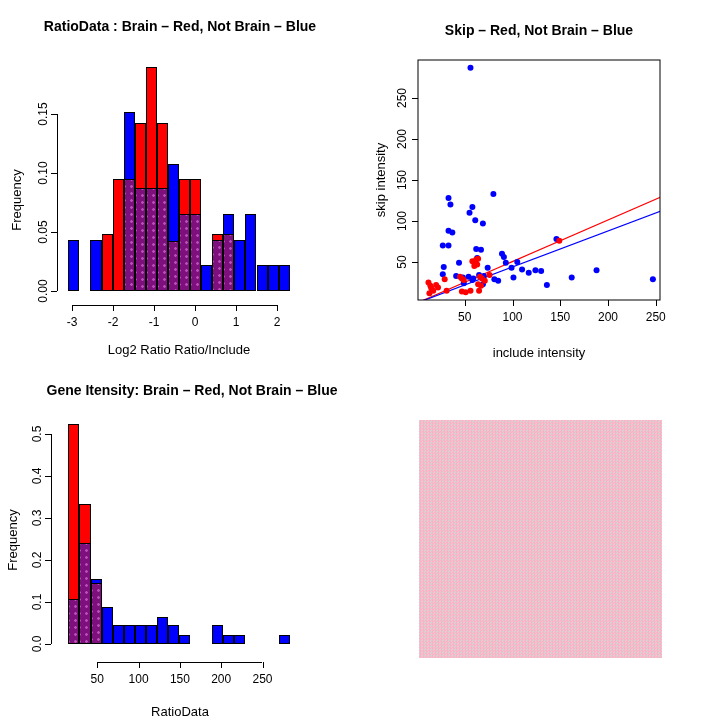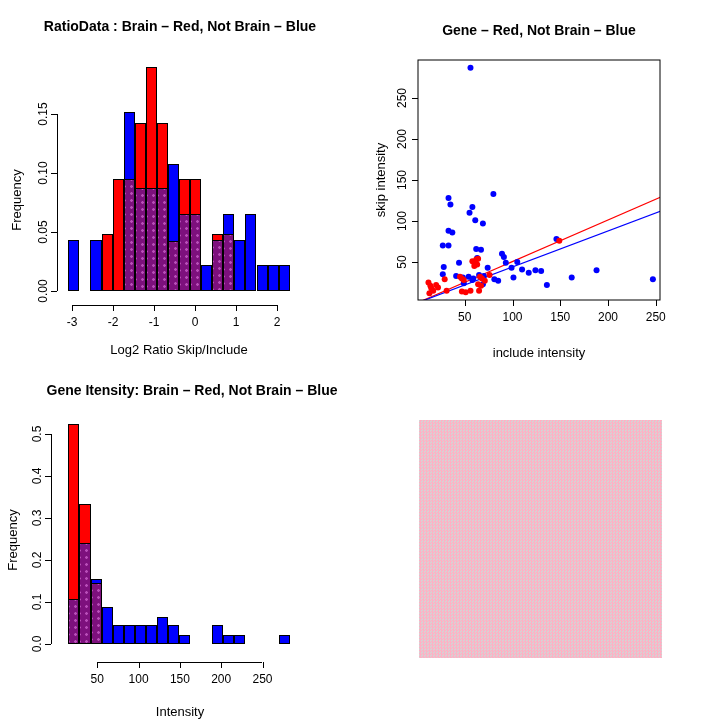--- a/index.html
+++ b/index.html
@@ -20,21 +20,21 @@
            background-size:3px 3px;}
   svg{position:absolute;left:0;top:0;}
 </style>
 </head>
 <body>
 
 <div class="page">
 
   <div>
     <div class="title" style="left:180px;top:18px;">RatioData : Brain – Red, Not Brain – Blue</div>
-    <div class="axlab" style="left:179px;top:342px;">Log2 Ratio Skip/Include</div>
+    <div class="axlab" style="left:179px;top:342px;">Log2 Ratio Ratio/Include</div>
     <div class="axlab-v" style="left:16px;top:200px;">Frequency</div>
     <div id="p1-graph">
         <div class="axline" style="left: 72px; top: 305px; width: 205px; height: 1px;"></div>
         <div class="axline" style="left: 72px; top: 305px; width: 1px; height: 6px;"></div>
         <div class="ticklab-x" style="left: 72px; top: 315px;">-3</div>
         <div class="axline" style="left: 113px; top: 305px; width: 1px; height: 6px;"></div>
         <div class="ticklab-x" style="left: 113px; top: 315px;">-2</div>
         <div class="axline" style="left: 154px; top: 305px; width: 1px; height: 6px;"></div>
         <div class="ticklab-x" style="left: 154px; top: 315px;">-1</div>
         <div class="axline" style="left: 195px; top: 305px; width: 1px; height: 6px;"></div>
@@ -77,21 +77,21 @@
         <div class="bar overlap" style="left: 223.29px; top: 234.36px; width: 11.07px; height: 56.64px; background-color: rgb(125, 16, 125);"></div>
         <div class="bar" style="left: 234.36px; top: 240.26px; width: 11.07px; height: 50.74px; background: rgb(0, 0, 255);"></div>
         <div class="bar" style="left: 245.43px; top: 214.3px; width: 11.07px; height: 76.7px; background: rgb(0, 0, 255);"></div>
         <div class="bar" style="left: 256.5px; top: 265.04px; width: 11.07px; height: 25.96px; background: rgb(0, 0, 255);"></div>
         <div class="bar" style="left: 267.57px; top: 265.04px; width: 11.07px; height: 25.96px; background: rgb(0, 0, 255);"></div>
         <div class="bar" style="left: 278.64px; top: 265.04px; width: 11.07px; height: 25.96px; background: rgb(0, 0, 255);"></div>
       </div>
   </div>
 
   <div>
-    <div class="title" style="left:539px;top:22px;">Gene – Red, Not Brain – Blue</div>
+    <div class="title" style="left:539px;top:22px;">Skip – Red, Not Brain – Blue</div>
     <div class="axlab" style="left:539px;top:345px;">include intensity</div>
     <div class="axlab-v" style="left:380px;top:180px;">skip intensity</div>
     <div id="p2-graph">
         <svg width="720" height="720">
           <clipPath id="pbox">
             <rect x="418" y="60" width="242" height="240"></rect>
           </clipPath>
           <line x1="417" y1="303" x2="660.525" y2="197.22000000000003" stroke="#FF0000" stroke-width="1.2" clip-path="url(#pbox)"></line>
           <line x1="417" y1="303" x2="660.525" y2="211.16000000000003" stroke="#0000FF" stroke-width="1.2" clip-path="url(#pbox)"></line>
           <circle cx="470.48" cy="67.66000000000003" r="3" fill="#0000FF" clip-path="url(#pbox)"></circle>
@@ -188,21 +188,21 @@
         <div class="ticklab-y" style="left: 402px; top: 180px;">150</div>
         <div class="axline" style="left: 412px; top: 139px; width: 6px; height: 1px;"></div>
         <div class="ticklab-y" style="left: 402px; top: 139px;">200</div>
         <div class="axline" style="left: 412px; top: 98px; width: 6px; height: 1px;"></div>
         <div class="ticklab-y" style="left: 402px; top: 98px;">250</div>
       </div>
   </div>
 
   <div>
     <div class="title" style="left:192px;top:382px;">Gene Itensity: Brain – Red, Not Brain – Blue</div>
-    <div class="axlab" style="left:180px;top:704px;">Intensity</div>
+    <div class="axlab" style="left:180px;top:704px;">RatioData</div>
     <div class="axlab-v" style="left:12px;top:540px;">Frequency</div>
     <div id="p3-graph">
         <div class="axline" style="left: 97.3px; top: 662px; width: 165.2px; height: 1px;"></div>
         <div class="axline" style="left: 97.3px; top: 662px; width: 1px; height: 6px;"></div>
         <div class="ticklab-x" style="left: 97.3px; top: 672px;">50</div>
         <div class="axline" style="left: 138.6px; top: 662px; width: 1px; height: 6px;"></div>
         <div class="ticklab-x" style="left: 138.6px; top: 672px;">100</div>
         <div class="axline" style="left: 179.9px; top: 662px; width: 1px; height: 6px;"></div>
         <div class="ticklab-x" style="left: 179.9px; top: 672px;">150</div>
         <div class="axline" style="left: 221.2px; top: 662px; width: 1px; height: 6px;"></div>

